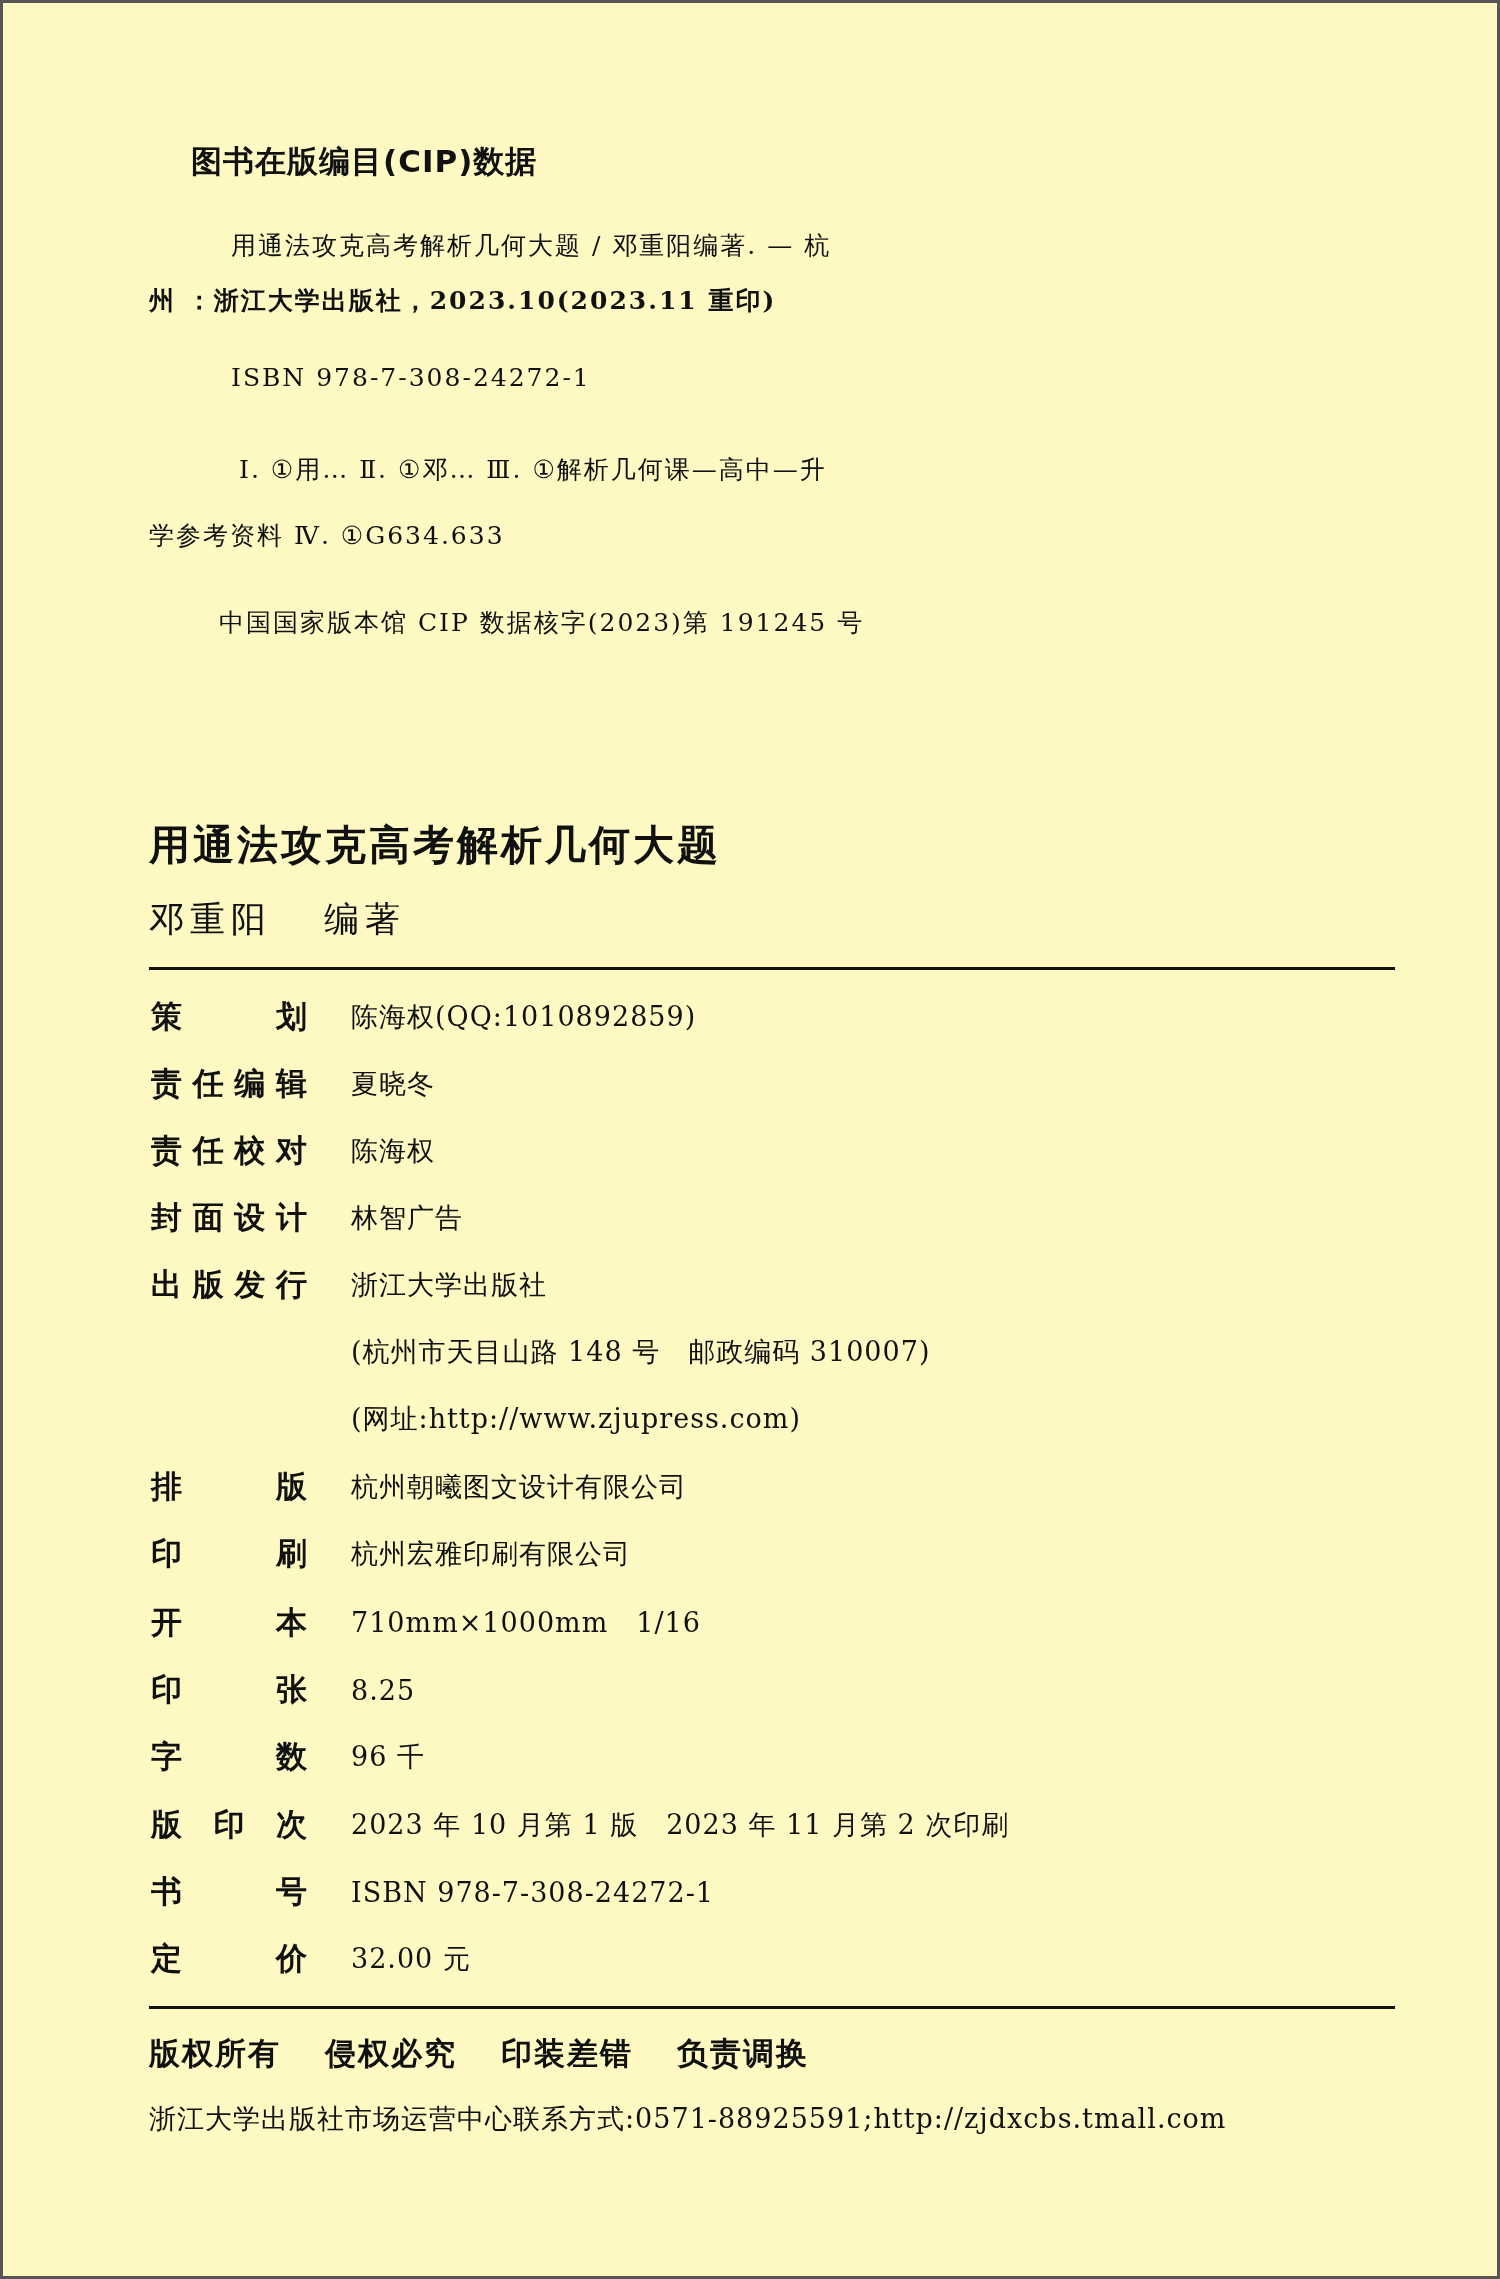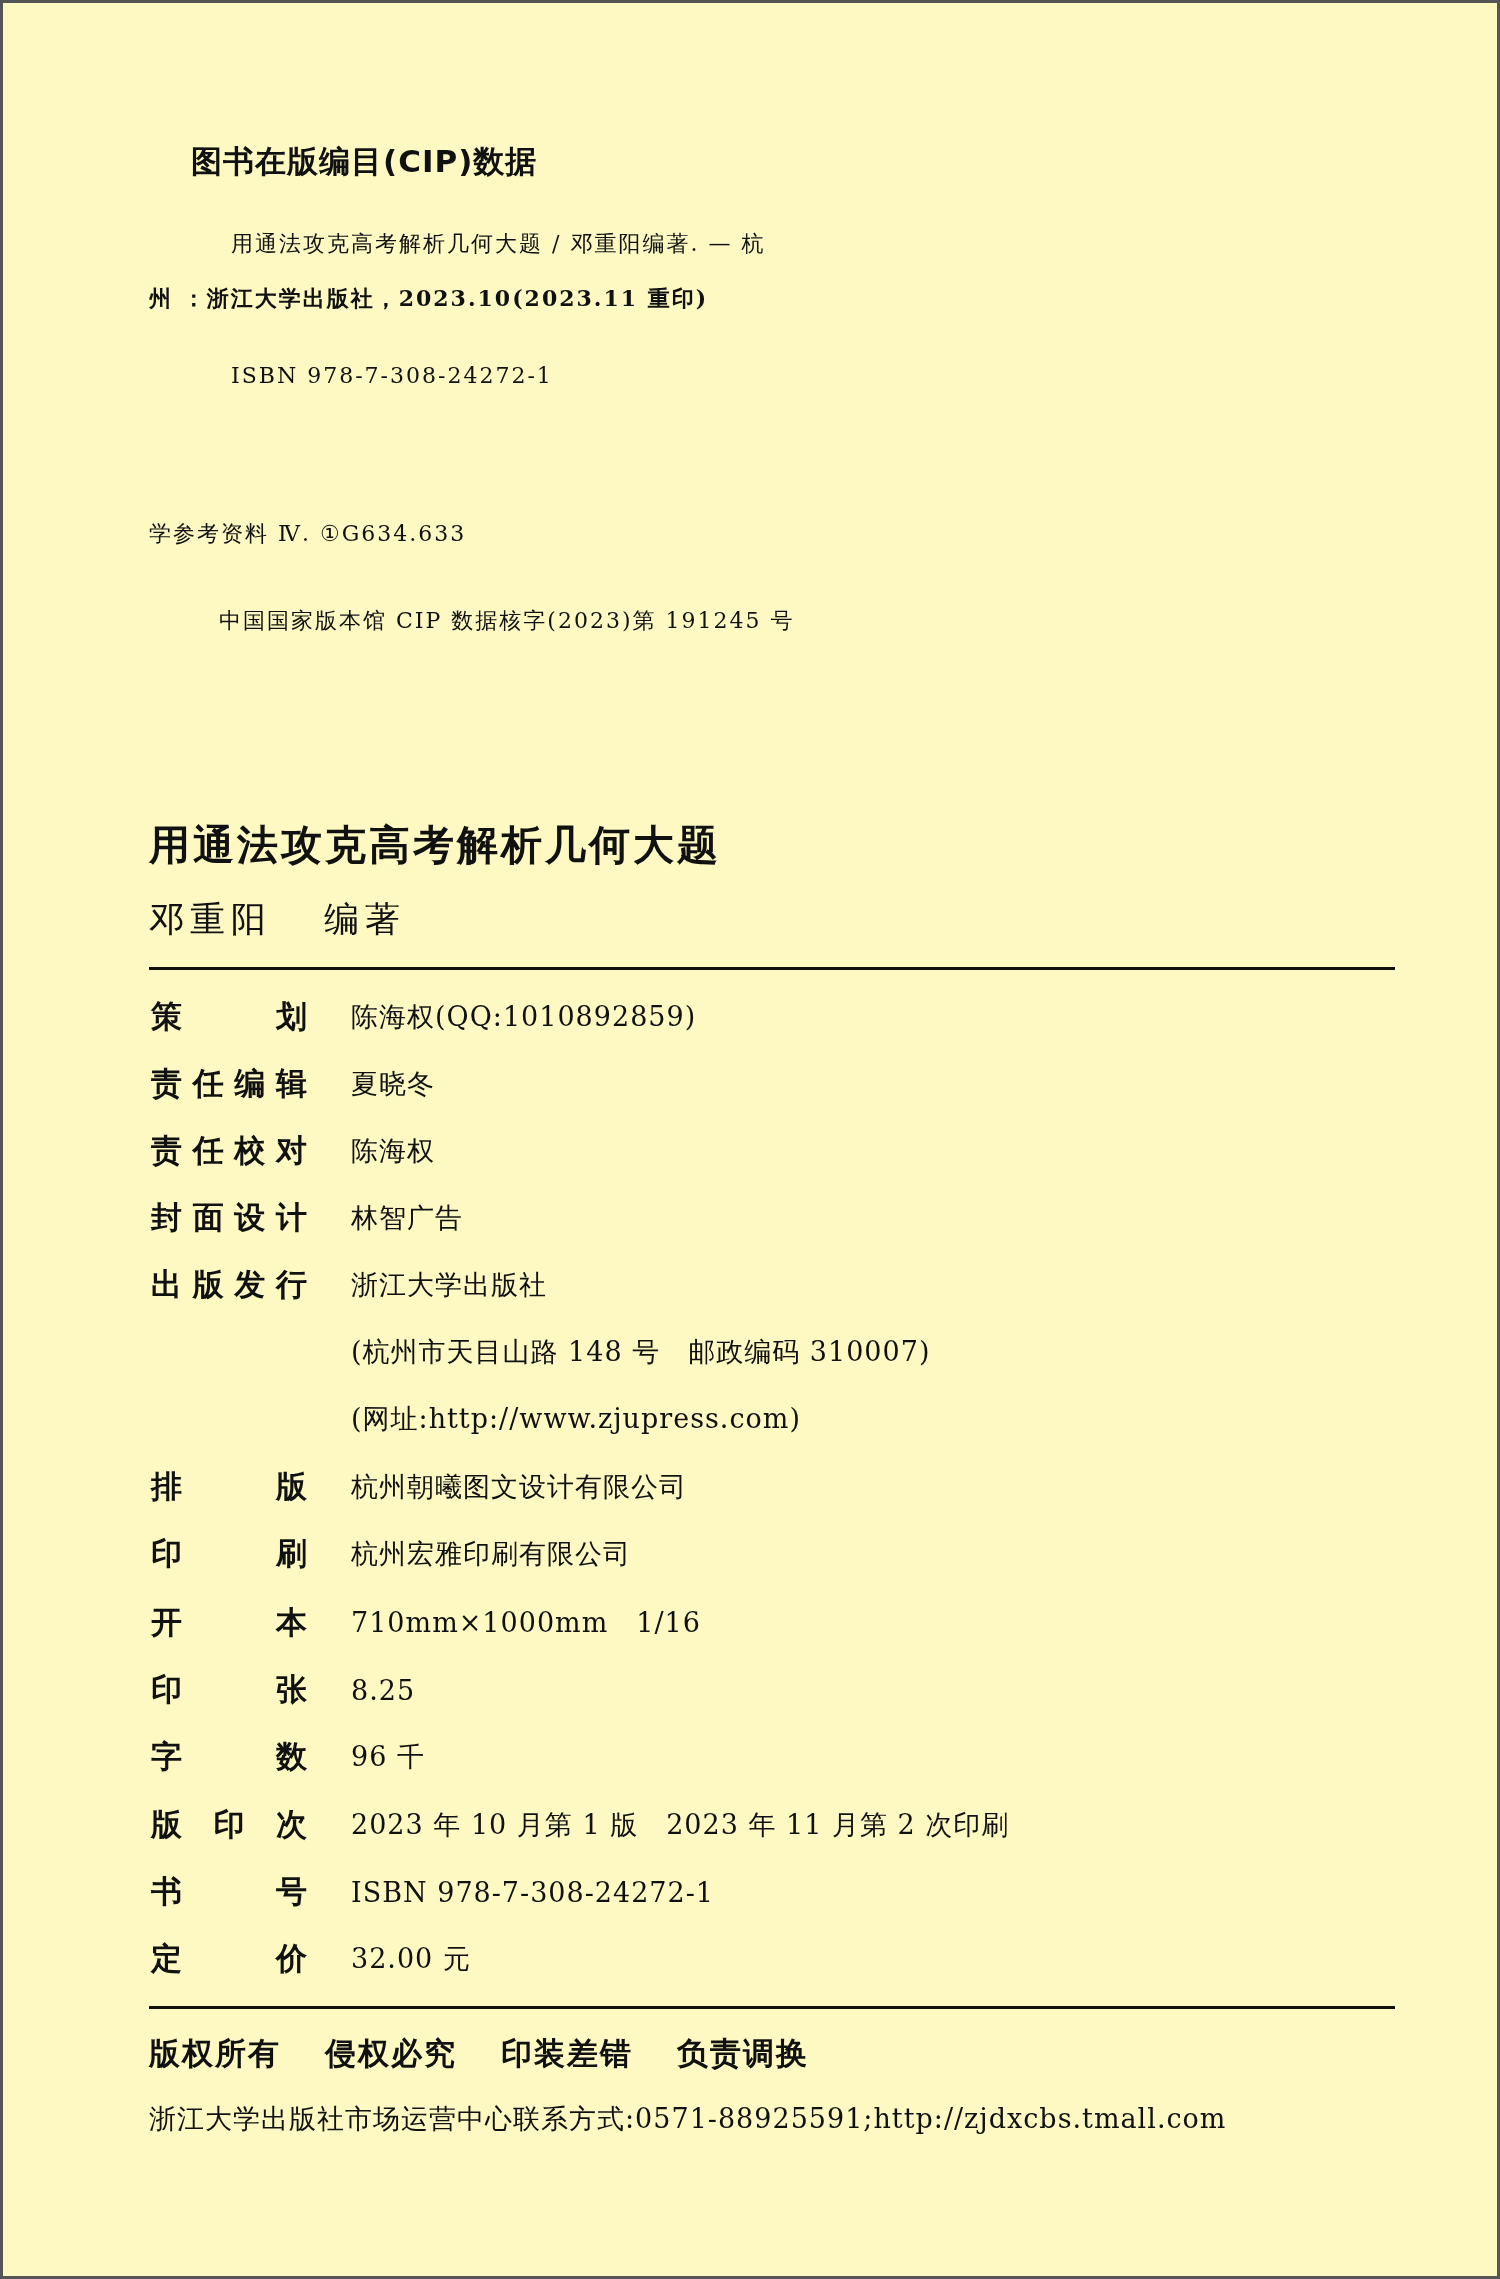--- a/index.html
+++ b/index.html
@@ -8,21 +8,21 @@
     position: absolute; left: 0; top: 0; width: 1500px; height: 2279px;
     box-sizing: border-box; border: 3px solid #555555; background: #fef9c3;
     color: #111111;
     font-family: "DejaVu Serif", "Liberation Serif", serif;
   }
   .abs { position: absolute; white-space: nowrap; }
   .sans { font-family: "DejaVu Sans", "Liberation Sans", sans-serif; }
   .serif { font-family: "DejaVu Serif", "Liberation Serif", serif; }
 
   .cip-heading { left: 188px; top: 138px; font-size: 31px; font-weight: bold; letter-spacing: 1px; }
-  .cip-line { font-size: 22px; letter-spacing: 2px; }
+  .cip-line { font-size: 25px; letter-spacing: 2px; }
 
   .book-title { left: 146px; top: 815px; font-size: 41px; font-weight: bold; letter-spacing: 3px; }
   .book-author { left: 146px; top: 893px; font-size: 35px; letter-spacing: 6px; }
   .author-role { margin-left: 52px; }
 
   .rule { position: absolute; left: 146px; width: 1246px; height: 3px; background: #111111; }
 
   .row { position: absolute; left: 148px; height: 40px; display: flex; align-items: center; }
   .label {
     width: 156px; font-size: 31px; font-weight: bold;
@@ -39,20 +39,21 @@
 </style>
 </head>
 <body>
 
 <div class="page">
 
   <div class="abs cip-heading sans">图书在版编目(CIP)数据</div>
   <div class="abs cip-line serif" style="left:228px; top:226px;">用通法攻克高考解析几何大题 / 邓重阳编著. — 杭</div>
   <div class="abs cip-line serif" style="left:146px; top:281px;font-weight:bold;">州 ：浙江大学出版社，2023.10(2023.11 重印)</div>
   <div class="abs cip-line serif" style="left:228px; top:360px;">ISBN 978-7-308-24272-1</div>
+  <div class="abs cip-line serif" style="left:236px; top:450px;">Ⅰ. ①用… Ⅱ. ①邓… Ⅲ. ①解析几何课—高中—升</div>
   <div class="abs cip-line serif" style="left:146px; top:516px;">学参考资料 Ⅳ. ①G634.633</div>
   <div class="abs cip-line serif" style="left:216px; top:603px;">中国国家版本馆 CIP 数据核字(2023)第 191245 号</div>
 
   <div class="abs book-title sans">用通法攻克高考解析几何大题</div>
   <div class="abs book-author serif">
     <span>邓重阳</span><span class="author-role">编著</span>
   </div>
 
   <div class="rule" style="top:964px;"></div>
 

